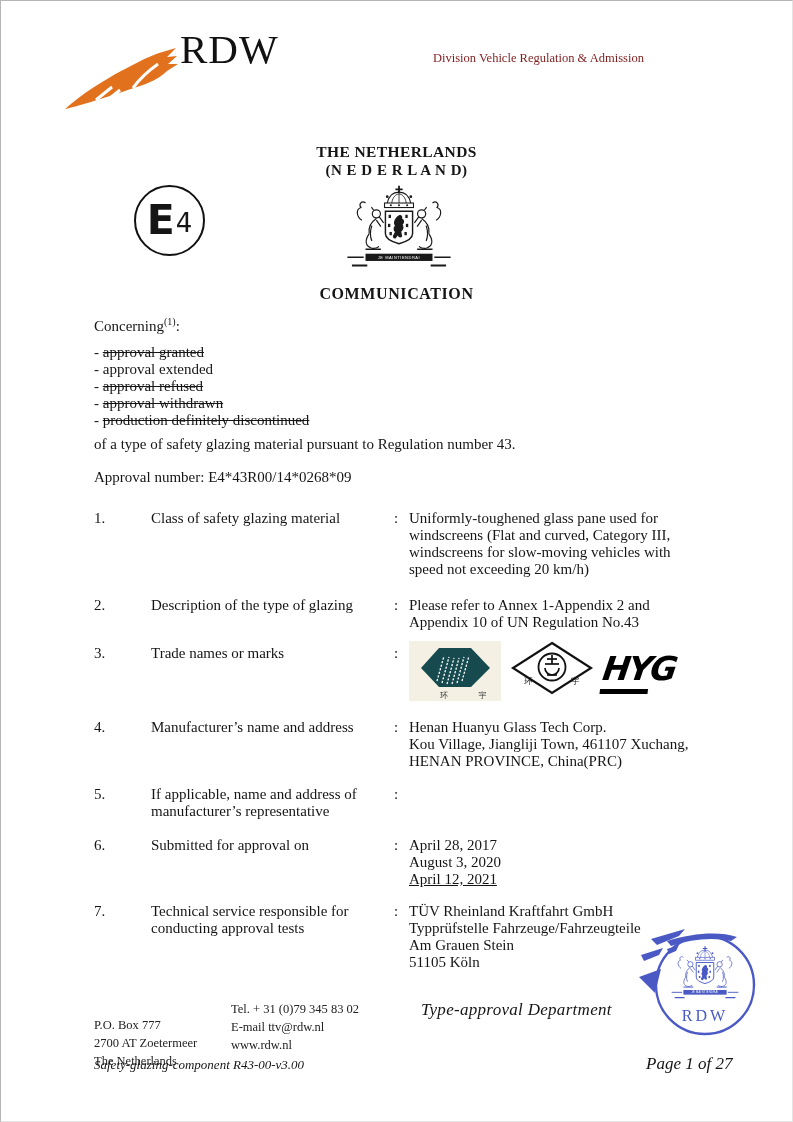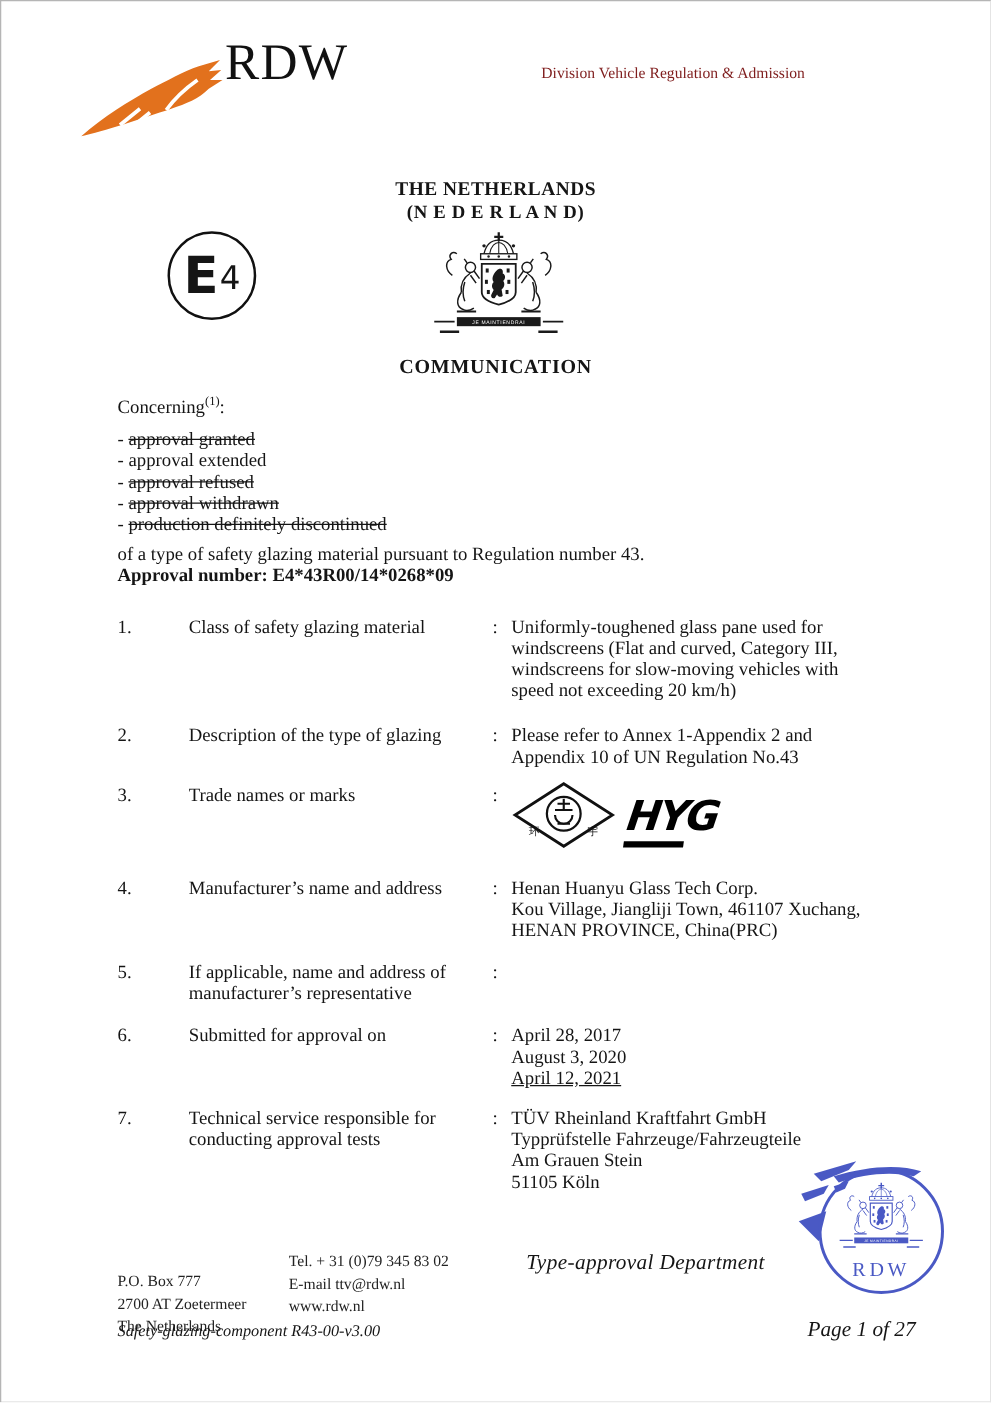--- a/index.html
+++ b/index.html
@@ -27,21 +27,21 @@
            border:2.5px solid #111; border-radius:50%; display:flex; align-items:center; justify-content:center; }
   .emark .E { font-family:"DejaVu Sans",sans-serif; font-weight:700; font-size:41px; line-height:1; }
   .emark .n4 { font-family:"DejaVu Sans",sans-serif; font-weight:400; font-size:26px; line-height:1; margin-left:1px; margin-top:4px; }
   
   .content { position:absolute; left:93px; top:312px; width:632px; font-size:15px; line-height:17px; }
   .concerning sup { font-size:10px; }
   .options { margin-top:9px; }
   .option { line-height:17px; }
   .struck { text-decoration:line-through; }
   .subject { margin-top:7px; }
-  .approval-line { font-weight:bold; }
+  .approval-line { margin-top:16px; font-weight:normal; }
   .item { display:grid; grid-template-columns:57px 243px 15px 317px; align-items:start; }
   .i1 { margin-top:24px; } .i2 { margin-top:19px; } .i3 { margin-top:14px; height:66px; }
   .i4 { margin-top:8px; } .i5 { margin-top:16px; } .i6 { margin-top:17px; } .i7 { margin-top:15px; }
   .val { white-space:pre-line; }
   .val .und { text-decoration:underline; }
   
   .marks { display:flex; align-items:flex-start; gap:9px; margin-top:-4px; }
   .mark-tile1 { width:92px; height:60px; background:#f4f1e4; position:relative; }
   .hyg { margin-top:11px; font-family:"DejaVu Sans",sans-serif; font-style:italic; font-weight:800;
          font-size:33px; line-height:1; letter-spacing:-2px; color:#000; transform:skewX(-8deg); white-space:nowrap; }
@@ -176,20 +176,34 @@
       <span>:</span>
       <div class="val">Please refer to Annex 1-Appendix 2 and
 Appendix 10 of UN Regulation No.43</div>
     </div>
 
     <div class="item i3">
       <span>3.</span>
       <span>Trade names or marks</span>
       <span>:</span>
       <div class="marks">
+        <div class="mark-tile1">
+          <svg width="92" height="60" viewBox="0 0 92 60">
+            <polygon points="12,27 30,7 62,7 81,27 62,46 30,46" fill="#164A4F"></polygon>
+            <g stroke="#ffffff" stroke-width="1.3" stroke-dasharray="2.2,1.5">
+              <path d="M28,40 L35,15"></path>
+                <path d="M33,42 L40,16"></path>
+                <path d="M38,43 L45,17"></path>
+              <path d="M43,43 L50,17"></path>
+                <path d="M48,42 L55,16"></path>
+                <path d="M53,40 L60,15"></path>
+            </g>
+            <text x="31" y="57" font-size="8" fill="#333" font-family="DejaVu Sans, sans-serif" letter-spacing="14">环 宇</text>
+          </svg>
+        </div>
         <svg width="84" height="54" viewBox="0 0 84 54">
           <polygon points="42,2 81,27 42,52 3,27" fill="none" stroke="#111" stroke-width="2.2"></polygon>
           <circle cx="42" cy="26" r="13.5" fill="none" stroke="#111" stroke-width="1.8"></circle>
           <g stroke="#111" stroke-width="1.7" fill="none">
             <path d="M42,14 V23"></path>
               <path d="M37,18 H47"></path>
               <path d="M35,23 H49"></path>
             <path d="M35,27 a7,7 0 0 0 14,0"></path>
               <path d="M37,34 H47"></path>
           </g>

